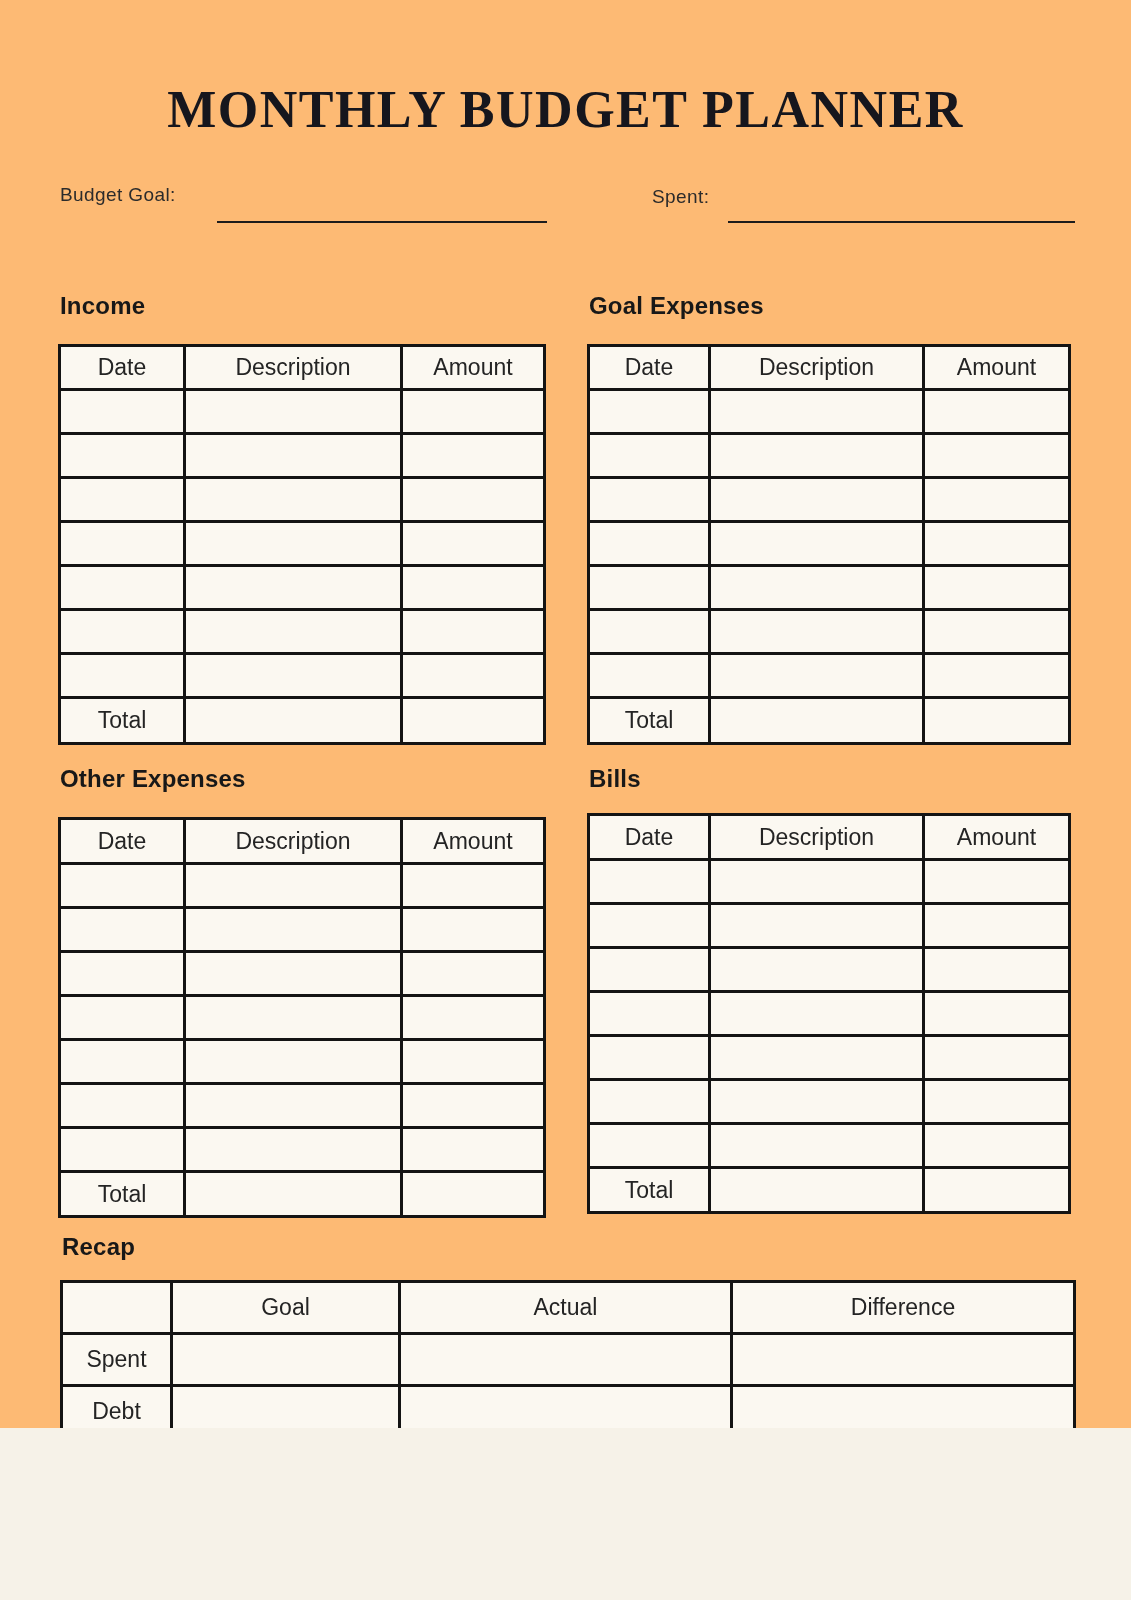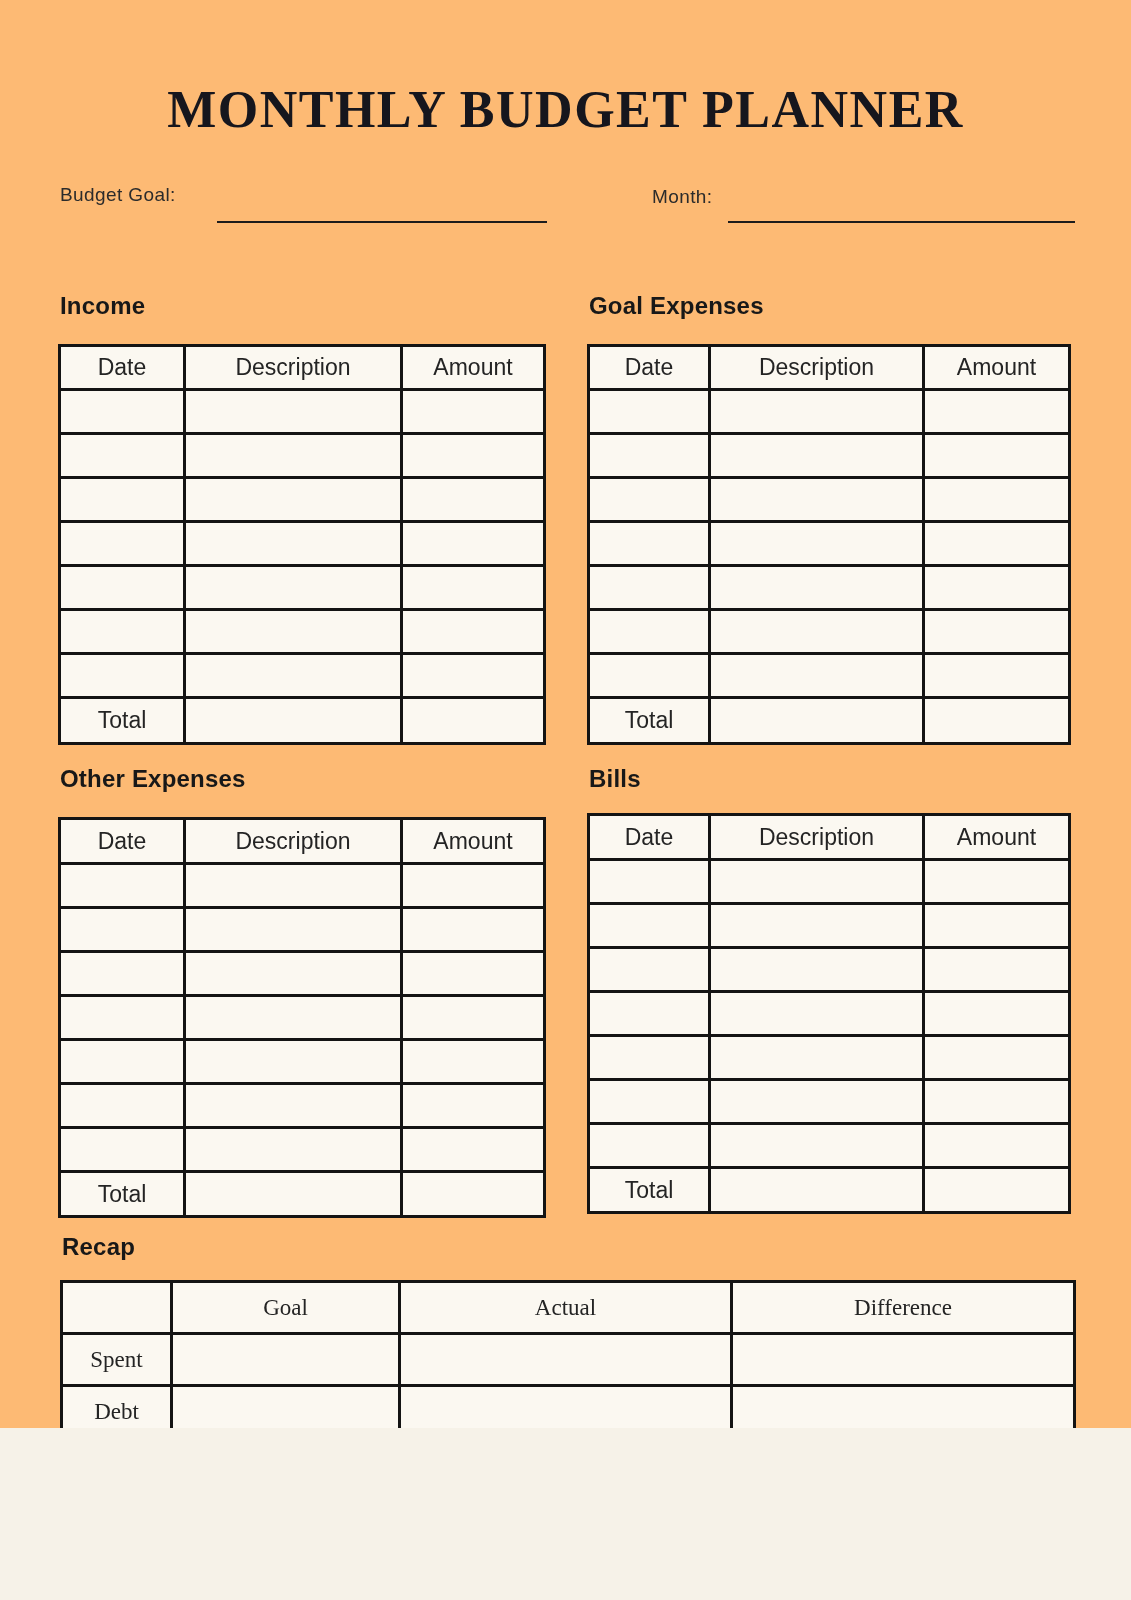--- a/index.html
+++ b/index.html
@@ -42,32 +42,32 @@
     font-size:23px; font-weight:400; text-align:center; vertical-align:middle;
     padding:0; color:#242424;
   }
   #income-table { left:58px;  top:344px; }
   #fixed-table  { left:587px; top:344px; }
   #other-table  { left:58px;  top:817px; }
   #bills-table  { left:587px; top:813px; }
   #recap-table  { left:60px;  top:1280px; }
 
   tr.h44 { height:44px; } tr.h45 { height:45px; }
-  tr.h46 { height:46px; } tr.h52 { height:52px;font-family:Liberation Serif, serif; }
+  tr.h46 { height:46px; } tr.h52 { height:52px; }
 </style>
 </head>
 <body>
 
 <div class="page">
 
   <h1 class="page-title">MONTHLY BUDGET PLANNER</h1>
 
   <div class="field-label" id="budget-goal-label">Budget Goal:</div>
   <div class="field-line" id="budget-goal-line"></div>
-  <div class="field-label" id="month-label">Month:</div>
+  <div class="field-label" id="month-label">Spent:</div>
   <div class="field-line" id="month-line"></div>
 
   <h2 class="section-title" id="income-title">Income</h2>
   <table class="planner" id="income-table">
     <colgroup>
         <col style="width:125px">
         <col style="width:217px">
         <col style="width:143px">
       </colgroup>
     <tbody>

